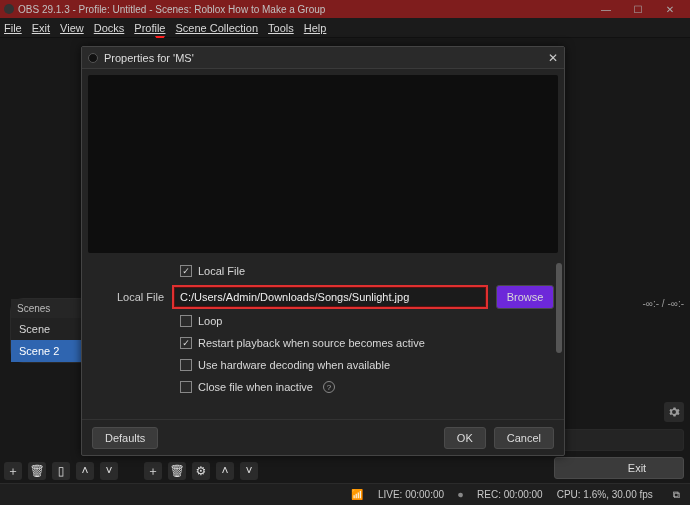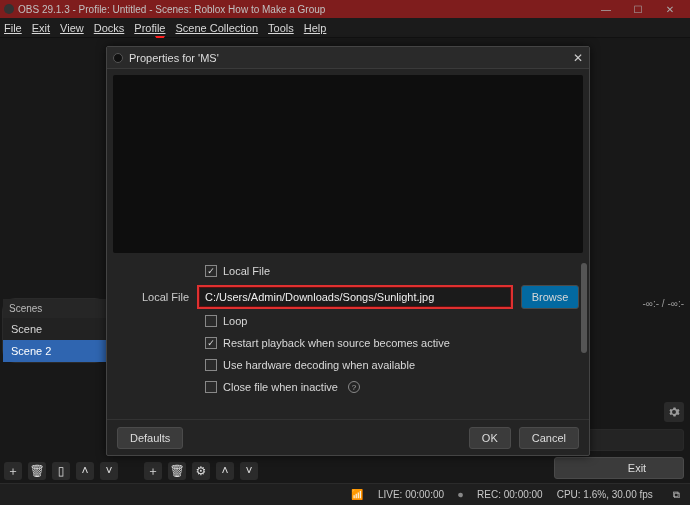--- a/index.html
+++ b/index.html
@@ -16,54 +16,54 @@
   .menubar .mitem { text-decoration: underline dotted transparent; }
   .menubar .mitem u { text-decoration: underline; }
   .red-tri { position:absolute; top:36px; left:155px; width:0; height:0; border-left:5px solid transparent; border-right:5px solid transparent; border-top:8px solid #ff2222; }
 
   
   .mainback { position:absolute; top:38px; left:0; right:0; bottom:22px; background:#181818; }
   .statusbar { position:absolute; bottom:0; left:0; right:0; height:22px; background:#1f1f1f; display:flex; align-items:center; justify-content:flex-end; gap:14px; padding:0 10px; font-size:10px; color:#c8c8c8; border-top:1px solid #2b2b2b;}
   .statusbar .spacer { flex:1; }
 
   
-  .scenes-panel { position:absolute; left:2px; top:298px; width:106px; background:#222; border:1px solid #2a2a2a; border-radius:13px; }
+  .scenes-panel { position:absolute; left:10px; top:298px; width:106px; background:#222; border:1px solid #2a2a2a; border-radius:13px; }
   .scenes-panel .hdr { font-size:10px; padding:4px 6px; background:#262626; color:#bbb; }
   .scenes-panel .item { padding:5px 8px; font-size:11px; }
   .scenes-panel .sel { background:#2f65b0; color:#fff; }
 
   .toolbar-row { position:absolute; left:4px; bottom:24px; height:20px; display:flex; align-items:center; gap:6px;}
   .ticon { width:18px; height:18px; display:flex; align-items:center; justify-content:center; background:#2b2b2b; border-radius:3px; color:#ddd; font-size:12px; }
   .toolbar-row .gap { width:14px; }
 
   .right-meter { position:absolute; right:6px; top:298px; width:96px; color:#999; font-size:10px; text-align:right;}
   .right-gear { position:absolute; right:6px; top:402px; width:20px;height:20px; background:#2a2a2a; border-radius:3px; display:flex;align-items:center;justify-content:center;}
 
   .right-btns { position:absolute; right:6px; bottom:26px; width:255px; display:flex; flex-direction:column; gap:6px; align-items:flex-end;}
   .rbtn { width:130px; height:22px; background:#3b3b3b; border:1px solid #4a4a4a; border-radius:3px; display:flex; align-items:center; justify-content:center; font-size:11px; color:#ddd;padding-left:36px; }
 
   
-  .dialog { position:absolute; left:106px; top:46px; width:484px; height:410px; background:#242424; border:1px solid #444; box-shadow:0 0 10px rgba(0,0,0,0.6); border-radius:2px; display:flex; flex-direction:column; }
+  .dialog { position:absolute; left:81px; top:46px; width:484px; height:410px; background:#242424; border:1px solid #444; box-shadow:0 0 10px rgba(0,0,0,0.6); border-radius:2px; display:flex; flex-direction:column; }
   .dlg-title { height:22px; background:#2a2a2a; display:flex; align-items:center; padding:0 6px; font-size:11px; color:#ddd; border-bottom:1px solid #3a3a3a;}
   .dlg-title .dot { width:10px; height:10px; background:#111; border-radius:50%; margin-right:6px; display:inline-block; border:1px solid #555;}
   .dlg-title .x { margin-left:auto; font-size:12px; color:#ccc; }
 
   .dlg-preview { height:178px; margin:6px; background:#0e0e0e; border-radius:2px; }
   .dlg-form { flex:1; overflow:hidden; position:relative; padding:0 10px 0 10px; }
   .dlg-scroll { position:absolute; right:2px; top:0; width:6px; height:150px; background:transparent;}
   .dlg-scroll .thumb { width:6px; height:90px; background:#555; border-radius:3px; margin-top:4px;}
 
   .form-row { display:flex; align-items:center; min-height:20px; margin:2px 0; font-size:11px; }
   .form-row.spaced { margin-top:4px; }
   .lbl { width:80px; text-align:right; padding-right:8px; color:#ccc; font-size:11px;}
   .chklbl { margin-left:88px; display:flex; align-items:center; gap:6px; }
   .chk { width:12px; height:12px; border:1px solid #888; display:inline-flex; align-items:center; justify-content:center; font-size:9px; color:#ddd; background:#2a2a2a;}
   .chk.on::after { content:"✓"; }
   .path-input { flex:1; height:24px; background:#1b1b1b; border:2px solid #e03030; color:#eee; padding:0 6px; font-size:11px;  box-shadow: 0 0 0 1px #5a1010 inset;}
-  .browse { width:58px; height:24px; margin-left:8px; background:#0369a1; border:1px solid #4a4a4a; border-radius:3px; display:flex; align-items:center; justify-content:center; font-size:11px;}
+  .browse { width:58px; height:24px; margin-left:8px; background:#6d28d9; border:1px solid #4a4a4a; border-radius:3px; display:flex; align-items:center; justify-content:center; font-size:11px;}
   .info { width:12px;height:12px;border:1px solid #888;border-radius:50%;display:inline-flex;align-items:center;justify-content:center;font-size:8px;margin-left:4px;color:#aaa;}
 
   .dlg-btns { height:36px; display:flex; align-items:center; padding:0 10px; gap:8px; border-top:1px solid #333; }
   .dlg-btns .left { }
   .dlg-btns .spacer { flex:1; }
   .dbtn { height:22px; padding:0 12px; background:#3b3b3b; border:1px solid #4b4b4b; border-radius:3px; display:flex; align-items:center; justify-content:center; font-size:11px; color:#ddd;}
 
   svg { display:block; }
 </style>
 </head>

